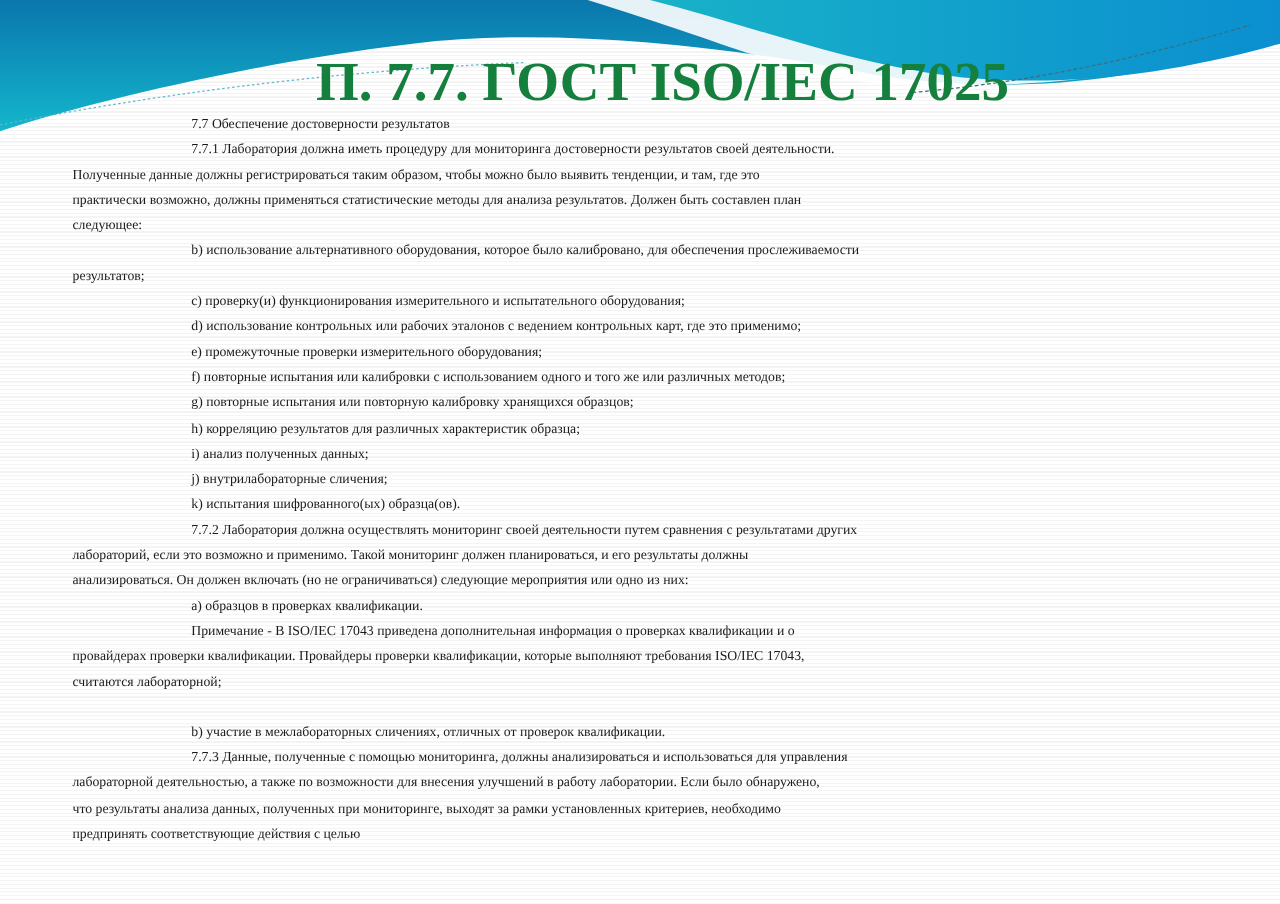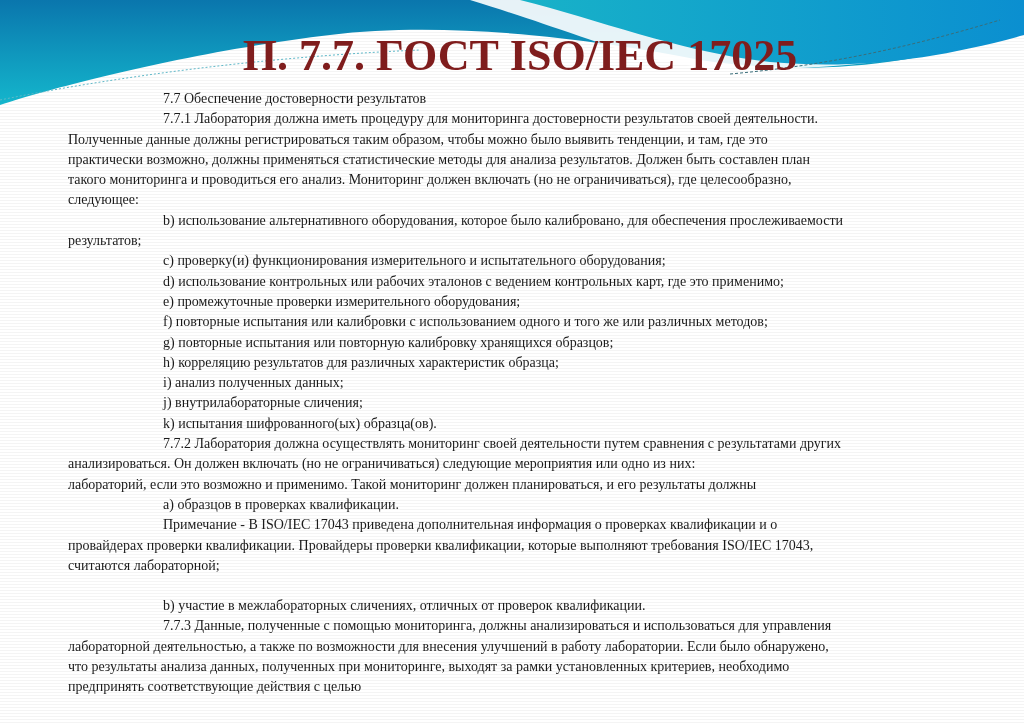--- a/index.html
+++ b/index.html
@@ -23,37 +23,37 @@
       width: 1024px;
       height: 140px;
       z-index: 0;
     }
     .title {
       position: absolute;
       left: 0;
       top: 30px;
       width: 1000px;
       text-align: center;
-      margin: 0;
+      margin: 10px;
       font-family: "Liberation Serif", "DejaVu Serif", serif;
       font-weight: bold;
       font-size: 44px;
       letter-spacing: 0px;
-      color: #7f1d1d;
+      color: #15803d;
       z-index: 2;
       padding-left: 40px;
       box-sizing: border-box;
     }
     .content {
       position: absolute;
-      left: 68px;
+      left: 58px;
       top: 89px;
       width: 880px;
       z-index: 2;
-      font-size: 14px;
+      font-size: 11px;
       line-height: 20.3px;
     }
     .p {
       margin: 0;
       white-space: nowrap;
     }
     .ind { padding-left: 95px; }
     .gap { height: 20px; }
   </style>
 </head>
@@ -77,36 +77,35 @@
   <path d="M730,74 C820,66 900,50 1000,20" stroke="#3a6e7a" stroke-width="1" fill="none" stroke-dasharray="3,2"></path>
 </svg>
 
 <h1 class="title">П. 7.7. ГОСТ  ISO/IEC 17025</h1>
 
 <div class="content">
   <p class="p ind">7.7 Обеспечение достоверности результатов</p>
   <p class="p ind">7.7.1 Лаборатория должна иметь процедуру для мониторинга достоверности результатов своей деятельности.</p>
   <p class="p">Полученные данные должны регистрироваться таким образом, чтобы можно было выявить тенденции, и там, где это</p>
   <p class="p">практически возможно, должны применяться статистические методы для анализа результатов. Должен быть составлен план</p>
-  <p class="p">такого мониторинга и проводиться его анализ. Мониторинг должен включать (но не ограничиваться), где целесообразно,</p>
   <p class="p">следующее:</p>
   <p class="p ind">b) использование альтернативного оборудования, которое было калибровано, для обеспечения прослеживаемости</p>
   <p class="p">результатов;</p>
   <p class="p ind">c) проверку(и) функционирования измерительного и испытательного оборудования;</p>
   <p class="p ind">d) использование контрольных или рабочих эталонов с ведением контрольных карт, где это применимо;</p>
   <p class="p ind">e) промежуточные проверки измерительного оборудования;</p>
   <p class="p ind">f) повторные испытания или калибровки с использованием одного и того же или различных методов;</p>
   <p class="p ind">g) повторные испытания или повторную калибровку хранящихся образцов;</p>
   <p class="p ind">h) корреляцию результатов для различных характеристик образца;</p>
   <p class="p ind">i) анализ полученных данных;</p>
   <p class="p ind">j) внутрилабораторные сличения;</p>
   <p class="p ind">k) испытания шифрованного(ых) образца(ов).</p>
   <p class="p ind">7.7.2 Лаборатория должна осуществлять мониторинг своей деятельности путем сравнения с результатами других</p>
+  <p class="p">лабораторий, если это возможно и применимо. Такой мониторинг должен планироваться, и его результаты должны</p>
   <p class="p">анализироваться. Он должен включать (но не ограничиваться) следующие мероприятия или одно из них:</p>
-  <p class="p">лабораторий, если это возможно и применимо. Такой мониторинг должен планироваться, и его результаты должны</p>
   <p class="p ind">a) образцов в проверках квалификации.</p>
   <p class="p ind">Примечание - В ISO/IEC 17043 приведена дополнительная информация о проверках квалификации и о</p>
   <p class="p">провайдерах проверки квалификации. Провайдеры проверки квалификации, которые выполняют требования ISO/IEC 17043,</p>
   <p class="p">считаются лабораторной;</p>
   <div class="gap"></div>
   <p class="p ind">b) участие в межлабораторных сличениях, отличных от проверок квалификации.</p>
   <p class="p ind">7.7.3 Данные, полученные с помощью мониторинга, должны анализироваться и использоваться для управления</p>
   <p class="p">лабораторной деятельностью, а также по возможности для внесения улучшений в работу лаборатории. Если было обнаружено,</p>
   <p class="p">что результаты анализа данных, полученных при мониторинге, выходят за рамки установленных критериев, необходимо</p>
   <p class="p">предпринять соответствующие действия с целью</p>

